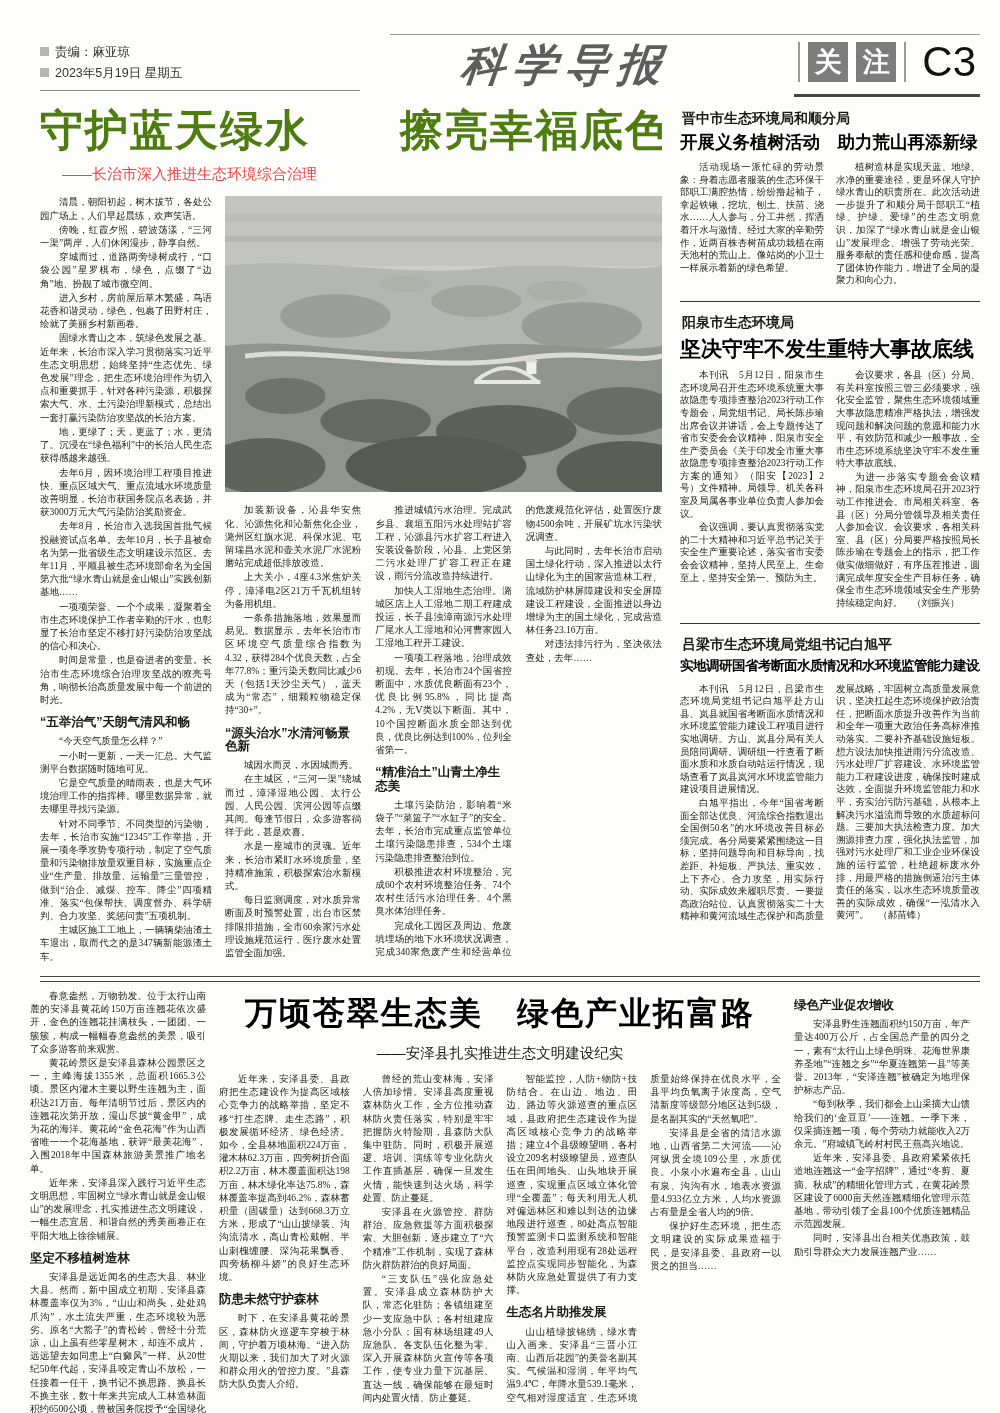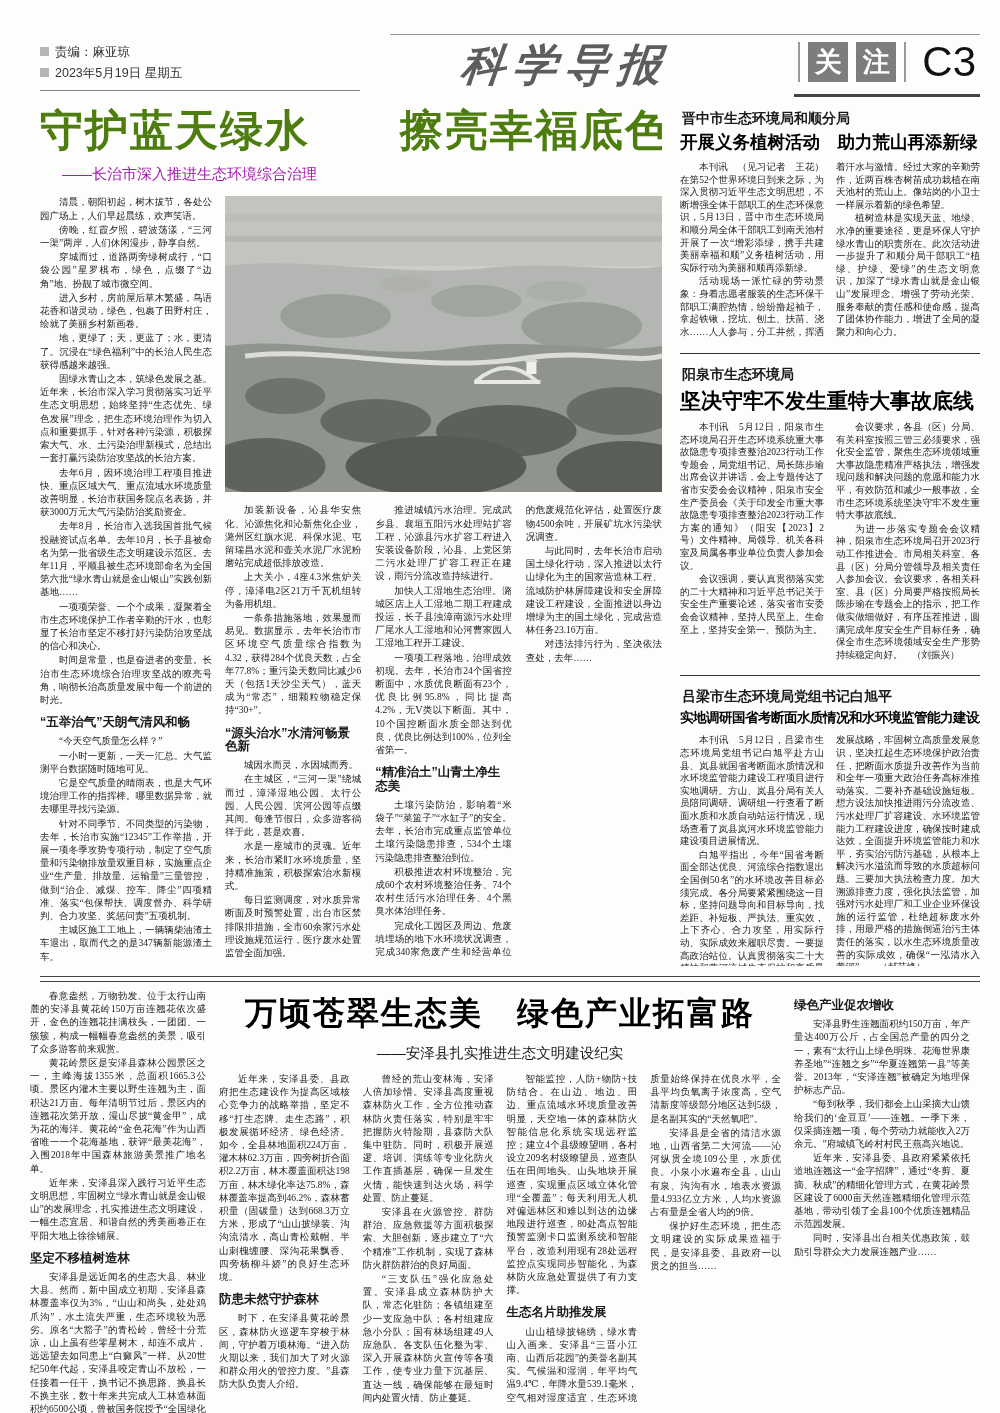--- a/index.html
+++ b/index.html
@@ -21,21 +21,21 @@
              font-family:"Liberation Sans","DejaVu Sans",sans-serif;font-size:27px;font-weight:bold;}
   .page-num{font-family:"Liberation Sans","DejaVu Sans",sans-serif;font-size:42px;color:#111;padding-left:8px;}
   
   .para{margin:0 0 1px 0;text-indent:2em;text-align:justify;}
   .col-subhead{font-family:"Liberation Sans","DejaVu Sans",sans-serif;font-weight:bold;
                font-size:12.5px;margin:9px 0 6px 0;text-indent:0;}
   
   .main-zone{position:absolute;left:40px;top:106px;width:622px;height:866px;overflow:hidden;}
   .main-headline{margin:0;font-family:"Liberation Sans","DejaVu Sans",sans-serif;font-weight:900;
                  font-size:43px;line-height:1.15;letter-spacing:2px;color:#4d7c0f;white-space:nowrap;}
-  .main-subtitle{font-family:"Liberation Sans","DejaVu Sans",sans-serif;font-size:15px;color:#a21caf;
+  .main-subtitle{font-family:"Liberation Sans","DejaVu Sans",sans-serif;font-size:15px;color:#ef4444;
                  margin:10px 0 0 22px;}
   .main-body{display:flex;gap:13px;margin-top:12px;height:770px;}
   .main-col1{width:172px;overflow:hidden;font-size:9.5px;line-height:13.2px;}
   .main-right{flex:1;display:flex;flex-direction:column;min-width:0;}
   .photo{height:296px;margin-bottom:12px;background:#c9c9c7;overflow:hidden;}
   .photo svg{display:block;width:100%;height:100%;}
   .main-cols{flex:1;column-count:3;column-gap:14px;column-fill:auto;overflow:hidden;
              font-size:9.5px;line-height:13.2px;}
   
   .sidebar{position:absolute;left:680px;top:108px;width:300px;height:858px;overflow:hidden;}
@@ -85,22 +85,22 @@
 
   <div class="main-zone">
     <h1 class="main-headline">守护蓝天绿水　　擦亮幸福底色</h1>
     <div class="main-subtitle">——长治市深入推进生态环境综合治理</div>
     <div class="main-body">
       <div class="main-col1">
           <p class="para">清晨，朝阳初起，树木拔节，各处公园广场上，人们早起晨练，欢声笑语。</p>
           <p class="para">傍晚，红霞夕照，碧波荡漾，“三河一渠”两岸，人们休闲漫步，静享自然。</p>
           <p class="para">穿城而过，道路两旁绿树成行，“口袋公园”星罗棋布，绿色，点缀了“边角”地、扮靓了城市微空间。</p>
           <p class="para">进入乡村，房前屋后草木繁盛，鸟语花香和谐灵动，绿色，包裹了田野村庄，绘就了美丽乡村新画卷。</p>
+          <p class="para">固绿水青山之本，筑绿色发展之基。近年来，长治市深入学习贯彻落实习近平生态文明思想，始终坚持“生态优先、绿色发展”理念，把生态环境治理作为切入点和重要抓手，针对各种污染源，积极探索大气、水、土污染治理新模式，总结出一套打赢污染防治攻坚战的长治方案。</p>
           <p class="para">地，更绿了；天，更蓝了；水，更清了。沉浸在“绿色福利”中的长治人民生态获得感越来越强。</p>
-          <p class="para">固绿水青山之本，筑绿色发展之基。近年来，长治市深入学习贯彻落实习近平生态文明思想，始终坚持“生态优先、绿色发展”理念，把生态环境治理作为切入点和重要抓手，针对各种污染源，积极探索大气、水、土污染治理新模式，总结出一套打赢污染防治攻坚战的长治方案。</p>
           <p class="para">去年6月，因环境治理工程项目推进快、重点区域大气、重点流域水环境质量改善明显，长治市获国务院点名表扬，并获3000万元大气污染防治奖励资金。</p>
           <p class="para">去年8月，长治市入选我国首批气候投融资试点名单。去年10月，长子县被命名为第一批省级生态文明建设示范区。去年11月，平顺县被生态环境部命名为全国第六批“绿水青山就是金山银山”实践创新基地……</p>
           <p class="para">一项项荣誉、一个个成果，凝聚着全市生态环境保护工作者辛勤的汗水，也彰显了长治市坚定不移打好污染防治攻坚战的信心和决心。</p>
           <p class="para">时间是常量，也是奋进者的变量。长治市生态环境综合治理攻坚战的嘹亮号角，响彻长治高质量发展中每一个前进的时光。</p>
           <h3 class="col-subhead">“五举治气”天朗气清风和畅</h3>
           <p class="para">“今天空气质量怎么样？”</p>
           <p class="para">一小时一更新，一天一汇总。大气监测平台数据随时随地可见。</p>
           <p class="para">它是空气质量的晴雨表，也是大气环境治理工作的指挥棒。哪里数据异常，就去哪里寻找污染源。</p>
           <p class="para">针对不同季节、不同类型的污染物，去年，长治市实施“12345”工作举措，开展一项冬季攻势专项行动，制定了空气质量和污染物排放量双重目标，实施重点企业“生产量、排放量、运输量”三量管控，做到“治企、减煤、控车、降尘”四项精准、落实“包保帮扶、调度督办、科学研判、合力攻坚、奖惩问责”五项机制。</p>
           <p class="para">主城区施工工地上，一辆辆柴油渣土车退出，取而代之的是347辆新能源渣土车。</p>
@@ -156,21 +156,20 @@
       </div>
     </div>
   </div>
 
   <aside class="sidebar">
 
     <div class="sb-article">
       <div class="sb-kicker">晋中市生态环境局和顺分局</div>
       <h2 class="sb-headline h1a">开展义务植树活动　助力荒山再添新绿</h2>
       <div class="sb-body">
-          <p class="para">本刊讯　（见习记者　王花）在第52个世界环境日到来之际，为深入贯彻习近平生态文明思想，不断增强全体干部职工的生态环保意识，5月13日，晋中市生态环境局和顺分局全体干部职工到南天池村开展了一次“增彩添绿，携手共建美丽幸福和顺”义务植树活动，用实际行动为美丽和顺再添新绿。</p>
           <p class="para">活动现场一派忙碌的劳动景象：身着志愿者服装的生态环保干部职工满腔热情，纷纷撸起袖子，拿起铁锹，挖坑、刨土、扶苗、浇水……人人参与，分工井然，挥洒着汗水与激情。经过大家的辛勤劳作，近两百株杏树苗成功栽植在南天池村的荒山上。像站岗的小卫士一样展示着新的绿色希望。</p>
           <p class="para">植树造林是实现天蓝、地绿、水净的重要途径，更是环保人守护绿水青山的职责所在。此次活动进一步提升了和顺分局干部职工“植绿、护绿、爱绿”的生态文明意识，加深了“绿水青山就是金山银山”发展理念、增强了劳动光荣、服务奉献的责任感和使命感，提高了团体协作能力，增进了全局的凝聚力和向心力。</p>
         </div>
     </div>
 
     <hr class="sb-sep">
 
     <div class="sb-article">
       <div class="sb-kicker">阳泉市生态环境局</div>
       <h2 class="sb-headline h2a">坚决守牢不发生重特大事故底线</h2>
@@ -208,21 +207,21 @@
     <div class="b-mid">
       <h1 class="b-headline">万顷苍翠生态美　绿色产业拓富路</h1>
       <div class="b-subtitle">——安泽县扎实推进生态文明建设纪实</div>
       <div class="b-mid-cols">
           <p class="para">近年来，安泽县委、县政府把生态建设作为提高区域核心竞争力的战略举措，坚定不移“打生态牌、走生态路”，积极发展循环经济、绿色经济。如今，全县林地面积224万亩，灌木林62.3万亩，四旁树折合面积2.2万亩，林木覆盖面积达198万亩，林木绿化率达75.8%，森林覆盖率提高到46.2%，森林蓄积量（固碳量）达到668.3万立方米，形成了“山山披绿装、沟沟流清水，高山青松戴帽、半山刺槐缠腰、深沟花果飘香、四旁杨柳斗娇”的良好生态环境。</p>
           <h3 class="col-subhead">防患未然守护森林</h3>
           <p class="para">时下，在安泽县黄花岭景区，森林防火巡逻车穿梭于林间，守护着万顷林海。“进入防火期以来，我们加大了对火源和群众用火的管控力度。”县森防大队负责人介绍。</p>
           <p class="para">曾经的荒山变林海，安泽人倍加珍惜。安泽县高度重视森林防火工作，全方位推动森林防火责任落实，特别是牢牢把握防火特险期，县森防大队集中驻防。同时，积极开展巡逻、培训、演练等专业化防火工作直插基层，确保一旦发生火情，能快速到达火场，科学处置、防止蔓延。</p>
           <p class="para">安泽县在火源管控、群防群治、应急救援等方面积极探索、大胆创新，逐步建立了“六个精准”工作机制，实现了森林防火群防群治的良好局面。</p>
           <p class="para">“三支队伍”强化应急处置。安泽县成立森林防护大队，常态化驻防；各镇组建至少一支应急中队；各村组建应急小分队；国有林场组建49人应急队。各支队伍化整为零、深入开展森林防火宣传等各项工作，使专业力量下沉基层、直达一线，确保能够在最短时间内处置火情、防止蔓延。</p>
-          <p class="para">智能监控，人防+物防+技防结合。在山边、地边、田边、重点流域水环境质量改善明显，天空地一体的森林防火智能信息化系统实现远程监控；建立4个县级瞭望哨，各村设立209名村级瞭望员，巡查队伍在田间地头、山头地块开展巡查，实现重点区域立体化管理“全覆盖”；每天利用无人机对偏远林区和难以到达的边缘地段进行巡查，80处高点智能预警监测卡口监测系统和智能平台，改造利用现有28处远程监控点实现同步智能化，为森林防火应急处置提供了有力支撑。</p>
+          <p class="para">智能监控，人防+物防+技防结合。在山边、地边、田边、路边等火源巡查的重点区域，县政府把生态建设作为提高区域核心竞争力的战略举措；建立4个县级瞭望哨，各村设立209名村级瞭望员，巡查队伍在田间地头、山头地块开展巡查，实现重点区域立体化管理“全覆盖”；每天利用无人机对偏远林区和难以到达的边缘地段进行巡查，80处高点智能预警监测卡口监测系统和智能平台，改造利用现有28处远程监控点实现同步智能化，为森林防火应急处置提供了有力支撑。</p>
           <h3 class="col-subhead">生态名片助推发展</h3>
           <p class="para">山山植绿披锦绣，绿水青山入画来。安泽县“三晋小江南、山西后花园”的美誉名副其实。气候温和湿润，年平均气温9.4℃，年降水量539.1毫米，空气相对湿度适宜，生态环境质量始终保持在优良水平，全县平均负氧离子浓度高，空气清新度等级部分地区达到5级，是名副其实的“天然氧吧”。</p>
           <p class="para">安泽县是全省的清洁水源地，山西省第二大河流——沁河纵贯全境109公里，水质优良。小泉小水遍布全县，山山有泉、沟沟有水，地表水资源量4.933亿立方米，人均水资源占有量是全省人均的9倍。</p>
           <p class="para">保护好生态环境，把生态文明建设的实际成果造福于民，是安泽县委、县政府一以贯之的担当……</p>
         </div>
     </div>
     <div class="b-col">
         <h3 class="col-subhead">绿色产业促农增收</h3>
         <p class="para">安泽县野生连翘面积约150万亩，年产量达400万公斤，占全国总产量的四分之一，素有“太行山上绿色明珠、花海世界康养圣地”“连翘之乡”“华夏连翘第一县”等美誉。2013年，“安泽连翘”被确定为地理保护标志产品。</p>
         <p class="para">“每到秋季，我们都会上山采摘大山馈给我们的‘金豆豆’——连翘。一季下来，仅采摘连翘一项，每个劳动力就能收入2万余元。”府城镇飞岭村村民王燕高兴地说。</p>

